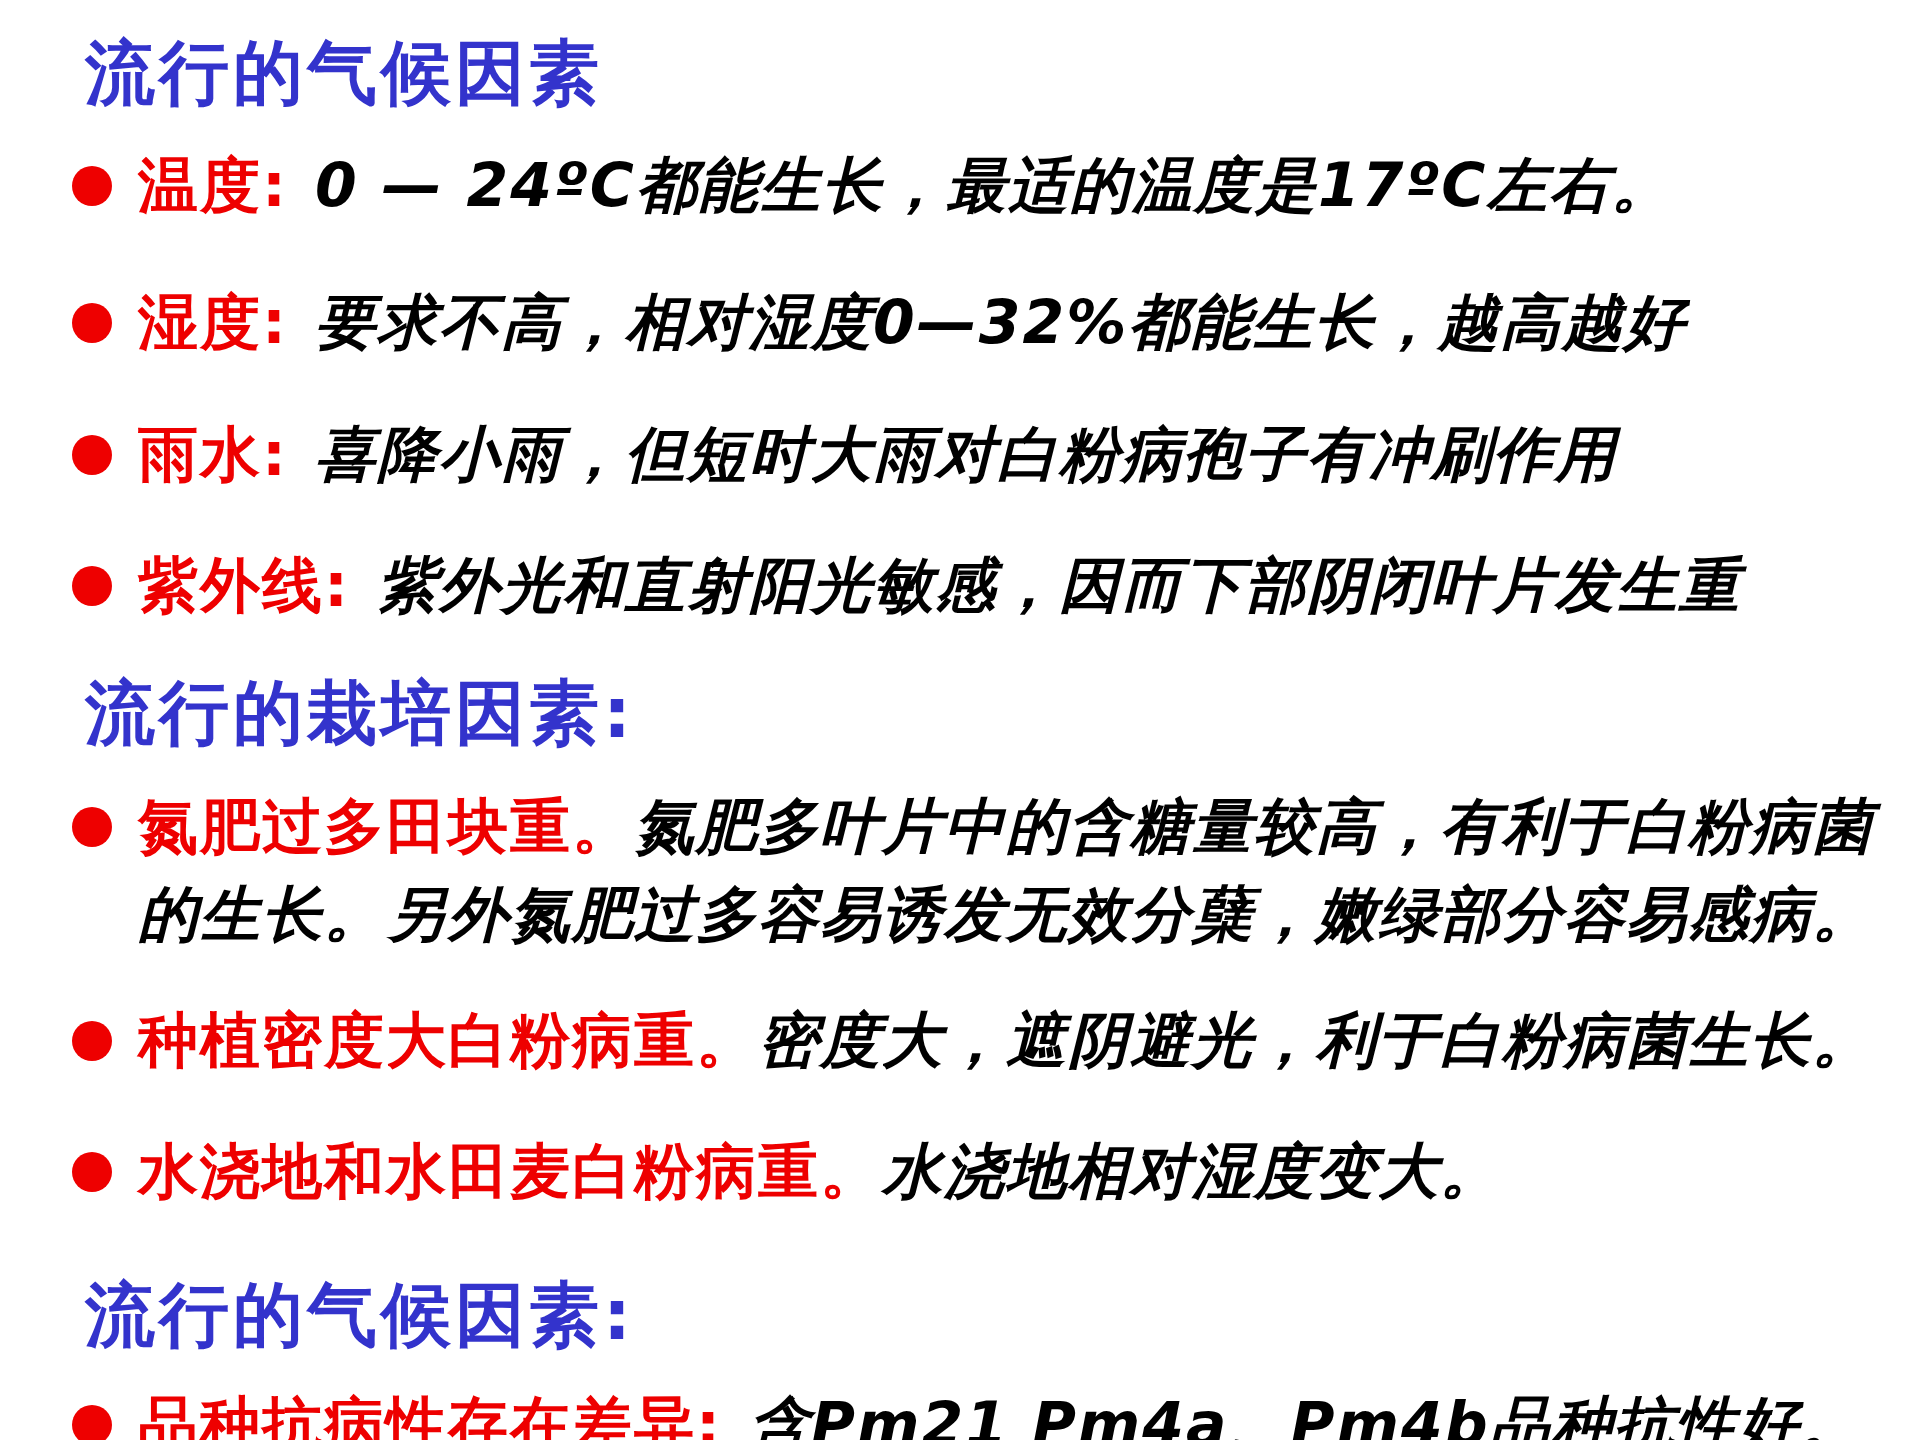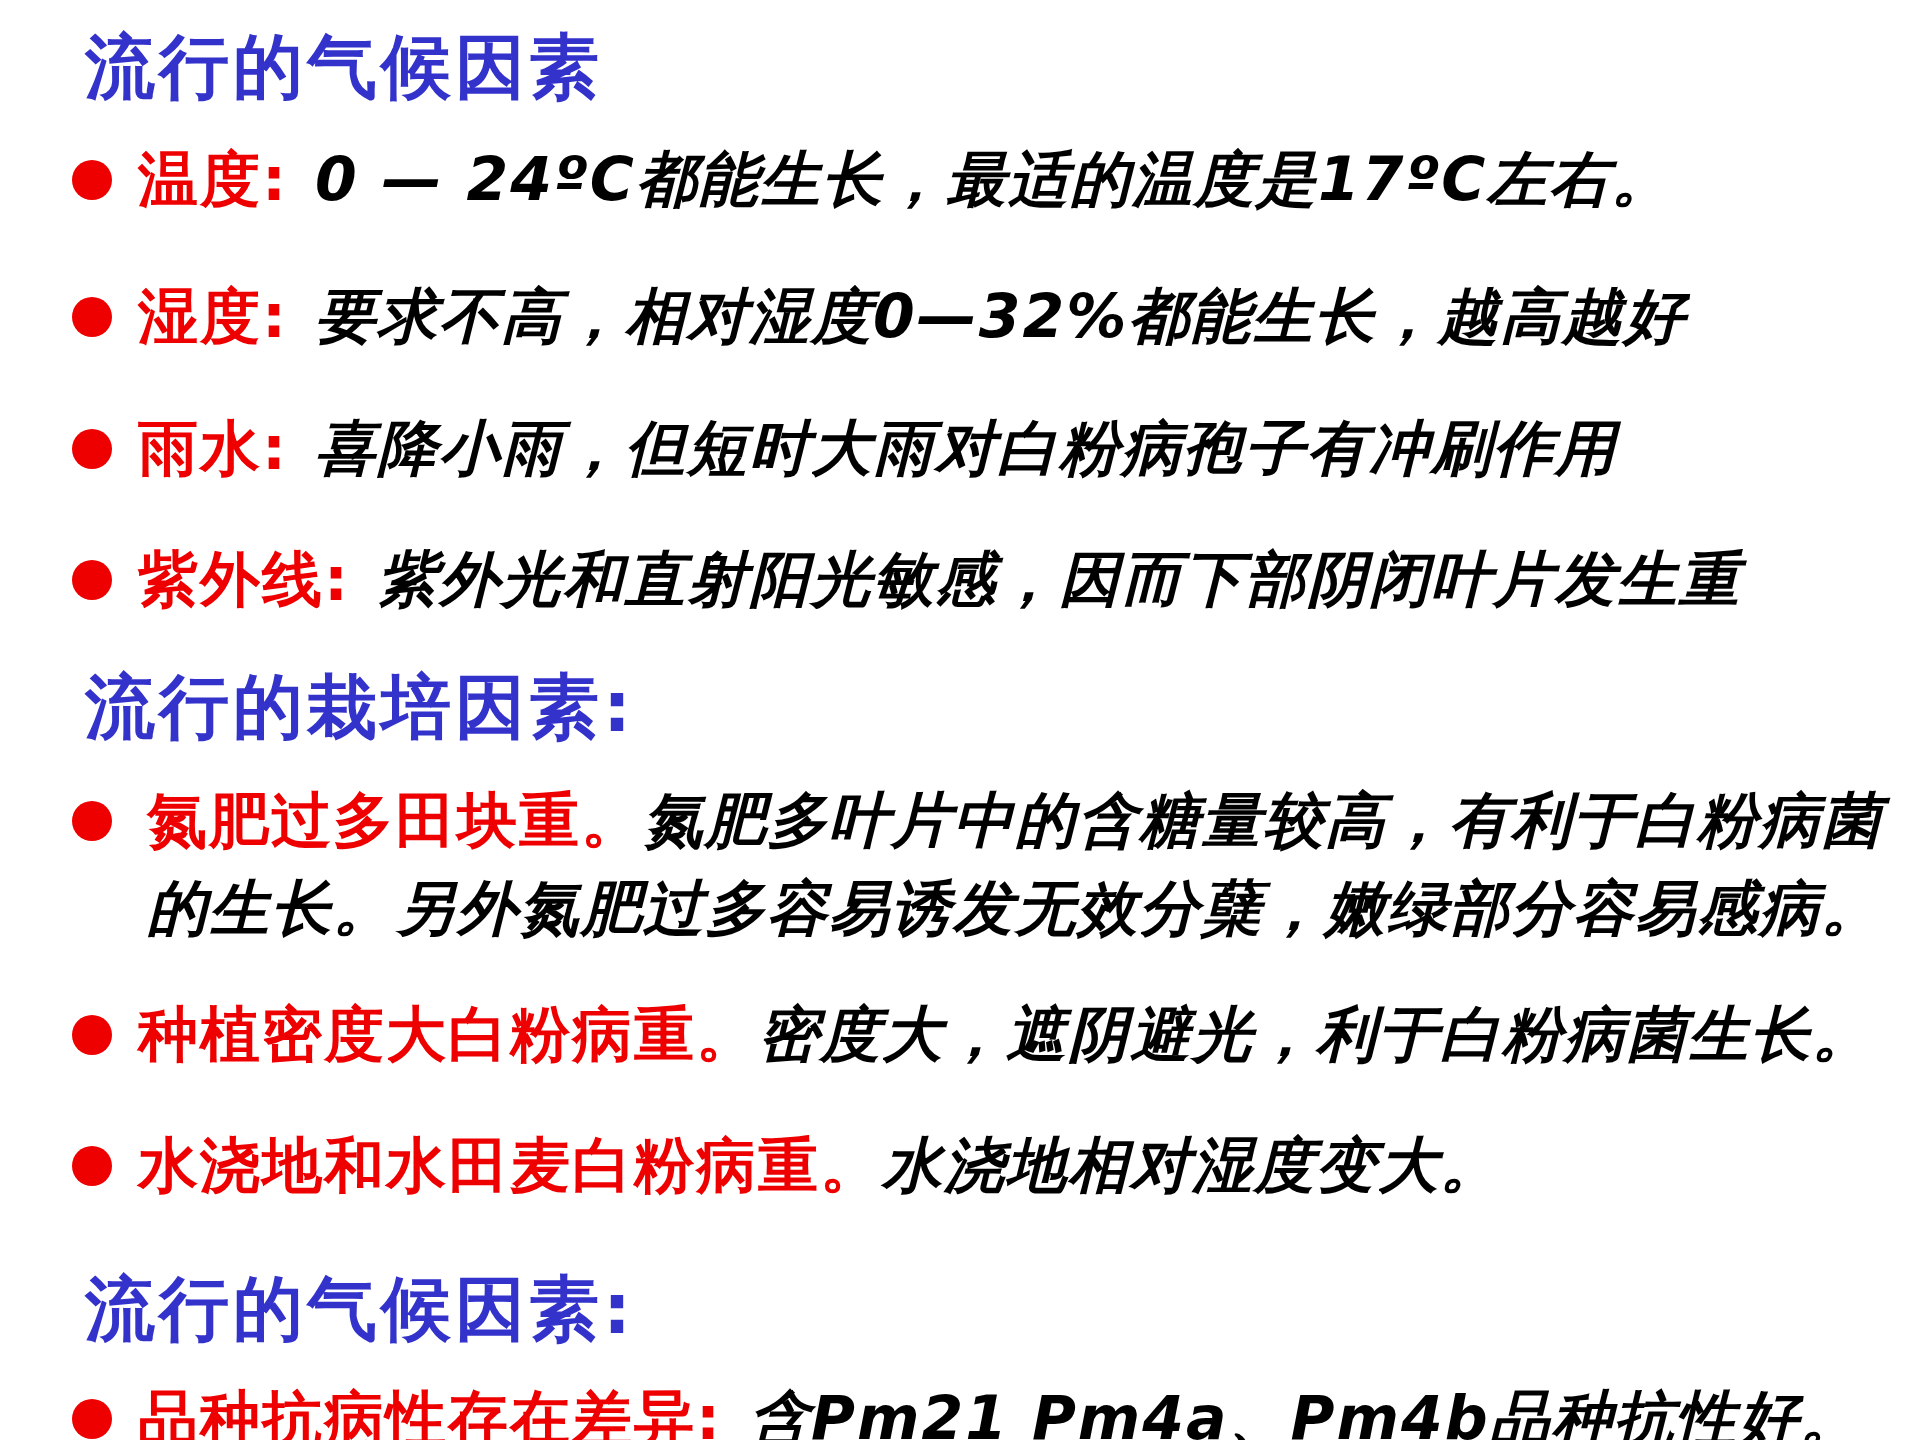--- a/index.html
+++ b/index.html
@@ -11,21 +11,21 @@
     width: 1920px;
     height: 1440px;
     overflow: hidden;
     font-family: "DejaVu Sans", sans-serif;
     font-weight: bold;
   }
   .slide {
     box-sizing: border-box;
     width: 1920px;
     height: 1440px;
-    padding: 14px 28px 0 70px;
+    padding: 20px 28px 0 70px;
     background: #ffffff;
   }
   .heading {
     margin: 0 0 0 15px;
     font-size: 70px;
     line-height: 1.25;
     color: #3333cc;
     letter-spacing: 4px;
     white-space: nowrap;
   }
@@ -53,21 +53,21 @@
     color: #000000;
   }
   .row .label { color: #ee0000; }
   .row .label.gap { margin-right: 0.45em; }
   .row .text  { color: #000000; font-style: italic; }
 
   .r1 { margin-top: 24px; }
   .r2 { margin-top: 50px; }
   .r3 { margin-top: 44px; }
   .r4 { margin-top: 44px; }
-  .r5 { margin-top: 26px; text-align: center; }
+  .r5 { margin-top: 26px; }
   .r6 { margin-top: 44px; }
   .r7 { margin-top: 38px; }
   .r8 { margin-top: 22px; }
 </style>
 </head>
 <body>
 
 <div class="slide">
 
   <h1 class="heading first">流行的气候因素</h1>

